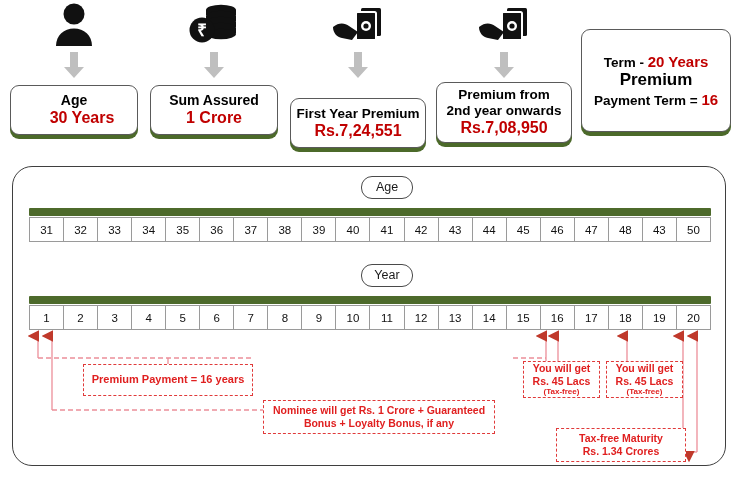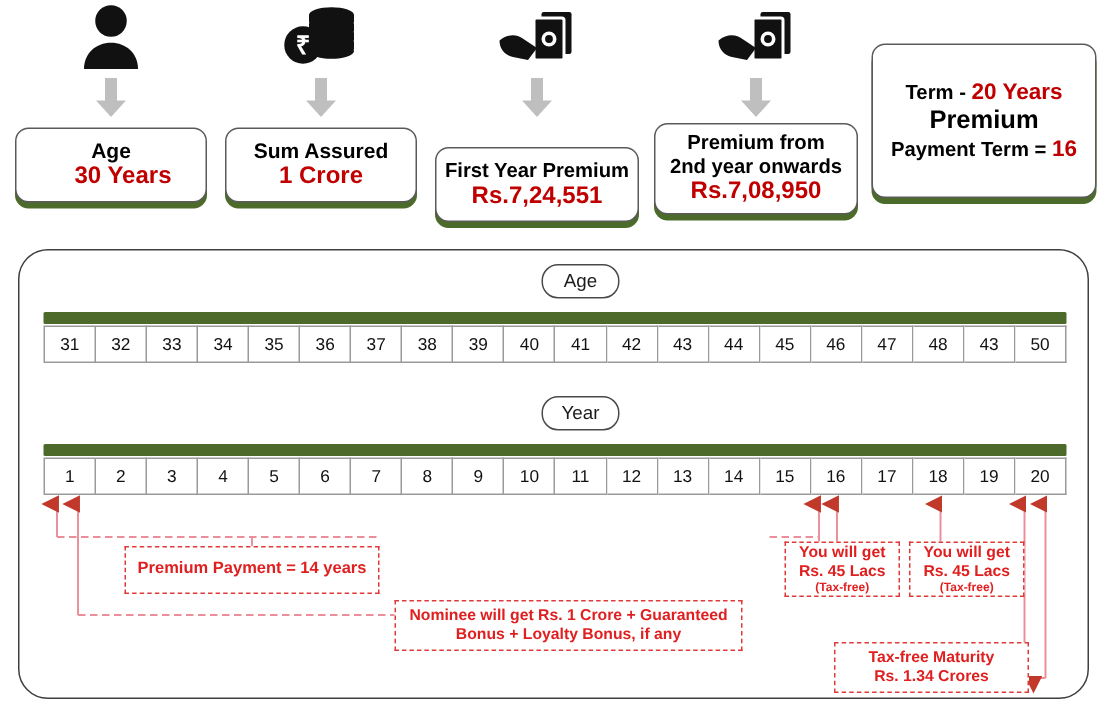--- a/index.html
+++ b/index.html
@@ -252,21 +252,21 @@
       <path d="M627 372 L627 336" marker-end="url(#upArr)"></path>
 
       <path d="M683 452 L683 336" marker-end="url(#upArr)"></path>
       <path d="M697 452 L697 336" marker-end="url(#upArr)"></path>
       <path d="M697 452 L697 452"></path>
       <path d="M697 452 L689 452" marker-end="url(#lfArr)"></path>
     </g>
   </svg>
 
   <div class="callout" style="left:83px;top:364px;width:170px;height:32px;font-size:11px;">
-    <span>Premium Payment = 14 years</span>
+    <span>Premium Payment = 16 years</span>
   </div>
 
   <div class="callout" style="left:263px;top:400px;width:232px;height:34px;font-size:10.5px;">
     <span>Nominee will get Rs. 1 Crore + Guaranteed</span>
     <span>Bonus + Loyalty Bonus, if any</span>
   </div>
 
   <div class="callout" style="left:523px;top:361px;width:77px;height:37px;font-size:10.5px;">
     <span>You will get</span>
     <span>Rs. 45 Lacs</span>

